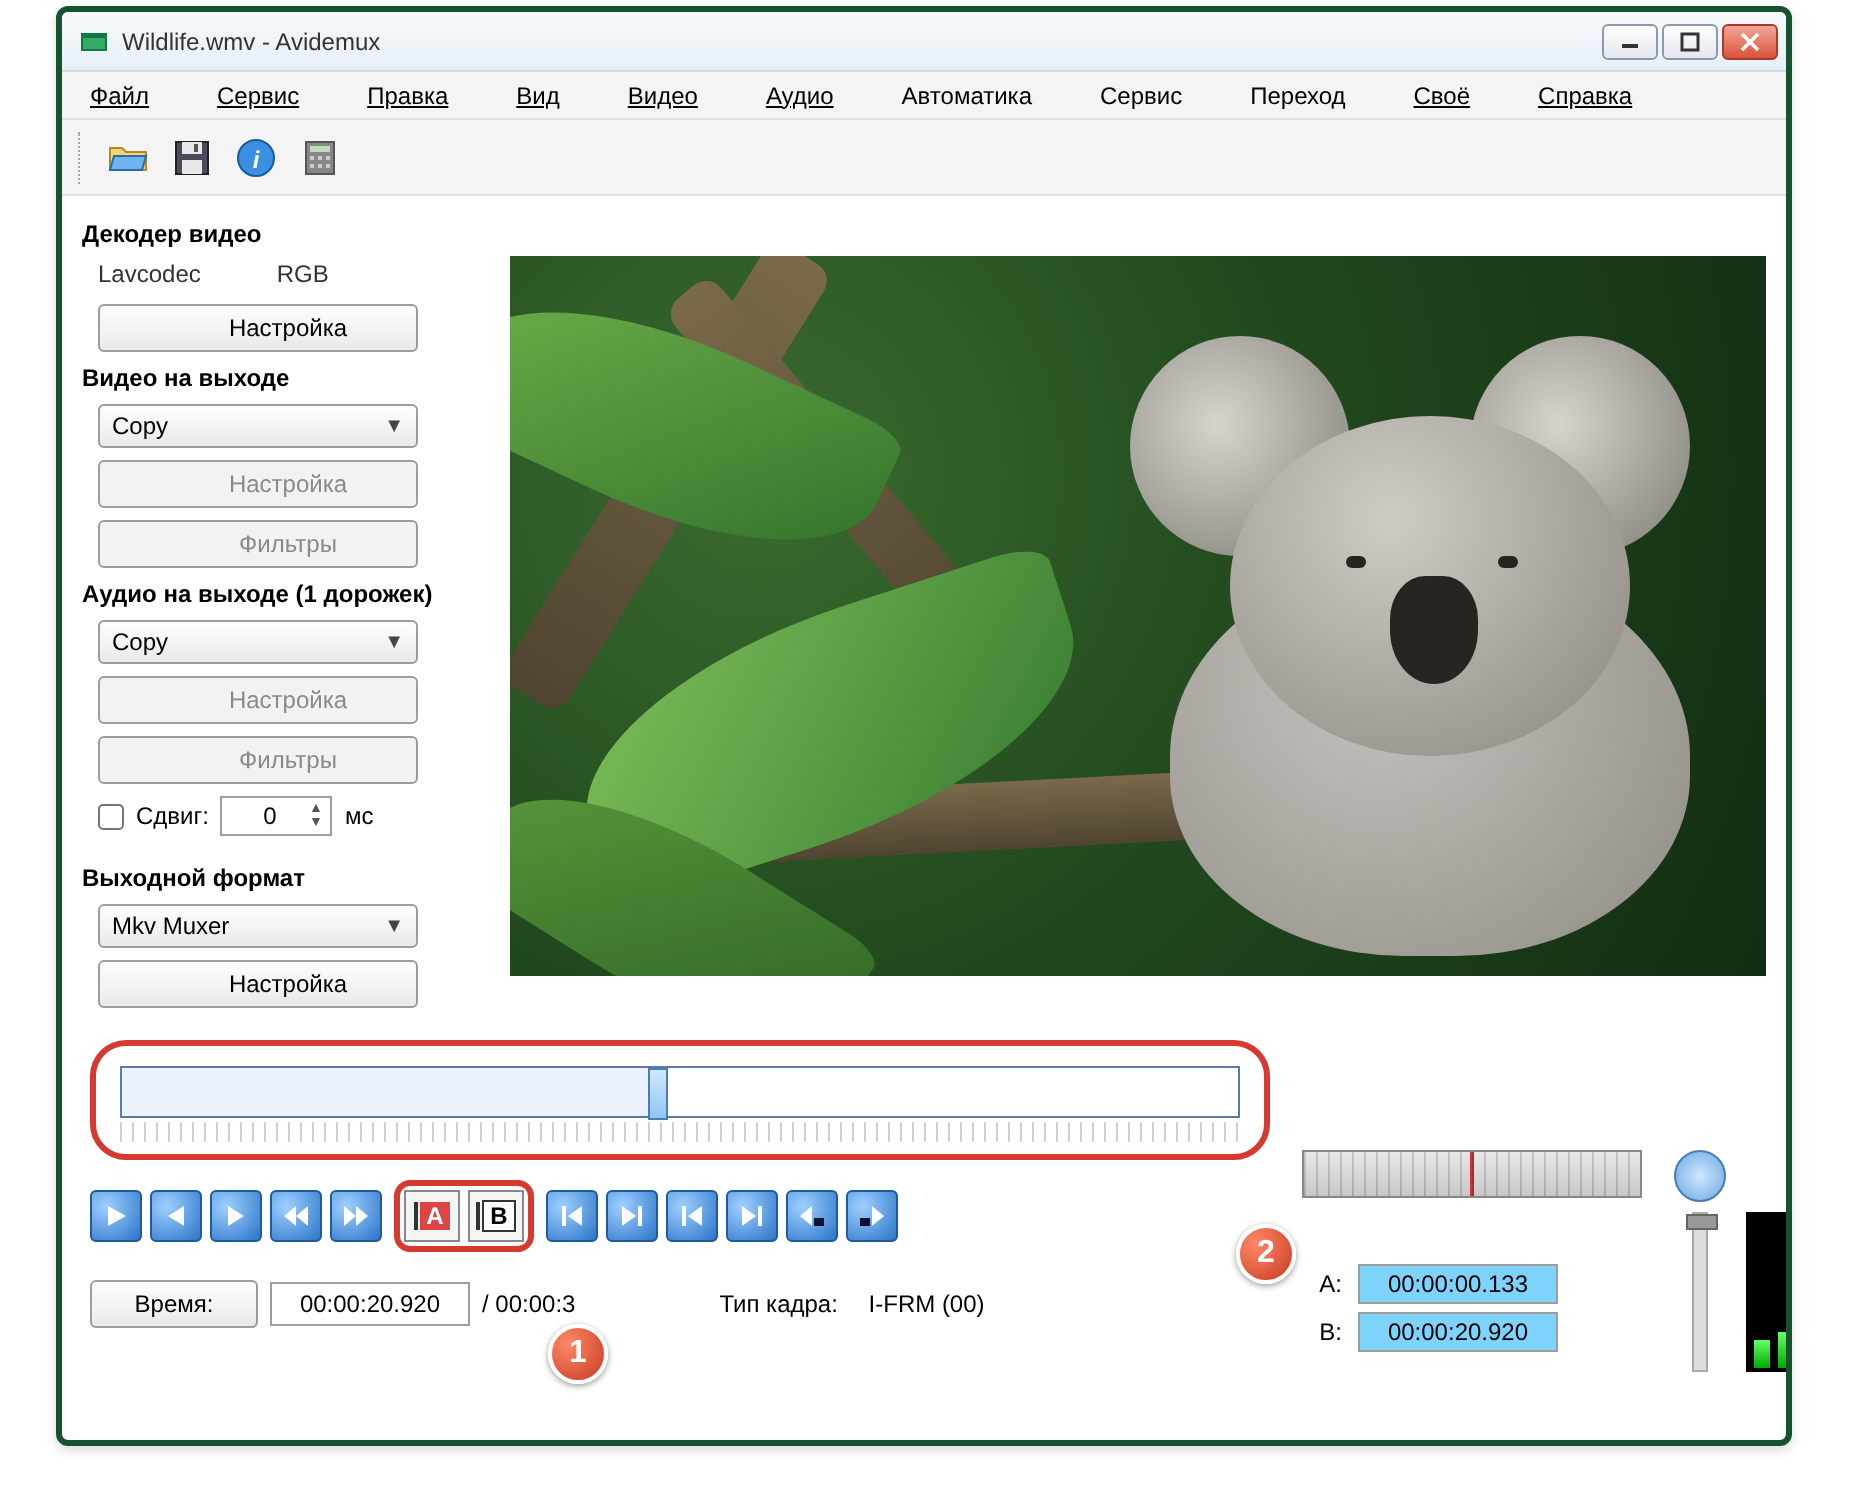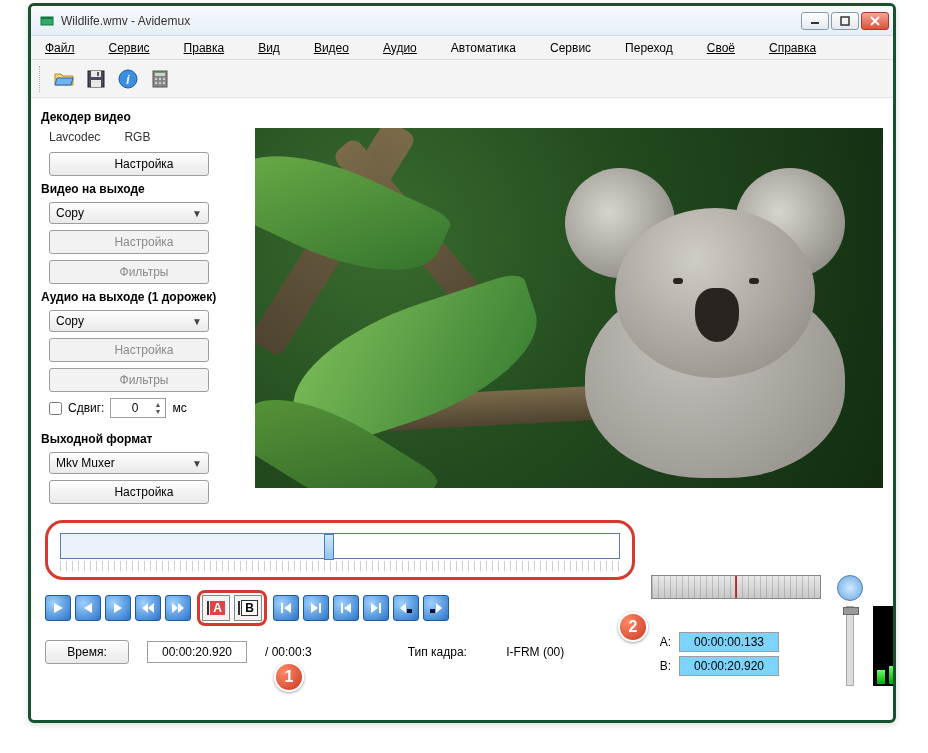--- a/index.html
+++ b/index.html
@@ -21,21 +21,21 @@
 
 
 .toolbar { height: 38px; background:#f4f4f4; border-bottom:1px solid #e0e0e0; display:flex; align-items:center; padding:0 8px; gap:6px; }
 .tool-sep { width: 6px; height: 26px; border-left: 1px dotted #aaa; }
 .tool-btn { width:26px; height:26px; border:1px solid transparent; display:flex; align-items:center; justify-content:center; cursor:pointer; border-radius:3px; }
 
 
 .main { display:flex; padding: 8px 10px 0 10px; gap: 14px; }
 .side { width: 200px; }
 .section-title { font-weight: bold; margin: 4px 0 6px 0; }
-.row-text { display:flex; gap: 24px; margin: 6px 0 8px 8px; color:#333; }
+.row-text { display:flex; gap: 38px; margin: 6px 0 8px 8px; color:#333; }
 .btn { width: 160px; height: 24px; background: linear-gradient(#fefefe,#e9e9e9); border:1px solid #9d9d9d; border-radius:3px; margin: 0 0 6px 8px; cursor:pointer; text-align:center; line-height:22px;padding-left:30px; }
 .btn.dis { color:#8a8a8a; background:#f2f2f2; cursor:default; }
 .combo { width:160px; height:22px; background: linear-gradient(#fefefe,#e9e9e9); border:1px solid #9d9d9d; border-radius:3px; margin:0 0 6px 8px; padding:0 6px; display:flex; align-items:center; justify-content:space-between; cursor:pointer; }
 .combo .arr { font-size:10px; color:#444; }
 .shift-row { display:flex; align-items:center; gap:6px; margin:4px 0 0 8px; }
 .shift-row input[type=checkbox]{ width:13px; height:13px; }
 .spin { width:56px; height:20px; border:1px solid #9d9d9d; background:#fff; display:flex; align-items:center; padding:0 4px; }
 .spin .v { flex:1; text-align:center; }
 .spin .arrs { display:flex; flex-direction:column; font-size:7px; line-height:7px; color:#555; }
 
@@ -51,21 +51,21 @@
 
 .controls-row { display:flex; align-items:center; margin-top: 10px; gap:4px; position:relative; }
 .pbtn { width:26px; height:26px; border-radius:3px; background: radial-gradient(circle at 30% 30%, #9ed0ff, #2a74c8); border:1px solid #1f5b9d; display:flex; align-items:center; justify-content:center; color:#fff; font-size:11px; cursor:pointer; font-weight:bold; }
 .pbtn svg { display:block; }
 .ab-wrap { border: 3px solid #d63a2e; border-radius: 8px; padding: 2px; display:flex; gap:4px; margin: 0 2px; }
 .abbtn { width:28px; height:26px; border:1px solid #888; background:#f4f4f4; display:flex; align-items:center; justify-content:center; gap:1px; cursor:pointer; font-weight:bold; }
 .abbtn .bar { width:2px; height:14px; background:#333; }
 .abbtn.a span.letter { background:#d44; color:#fff; padding:0 3px; }
 .abbtn.b span.letter { background:#fff; border:1px solid #333; padding:0 3px; }
 
-.time-row { display:flex; align-items:center; gap: 18px; margin-top: 14px; }
+.time-row { display:flex; align-items:center; gap: 6px; margin-top: 14px; }
 .time-btn { width:84px; height:24px; background: linear-gradient(#fefefe,#e9e9e9); border:1px solid #9d9d9d; border-radius:3px; cursor:pointer; text-align:center; line-height:22px; }
 .time-field { width:100px; height:22px; border:1px solid #9d9d9d; background:#fff; text-align:center; line-height:20px; }
 
 .right-panel { position:absolute; left: 620px; top: 569px; width: 260px; }
 .jog { width: 170px; height: 24px; background: linear-gradient(#e8e8e8,#c8c8c8); border:1px solid #888; position:relative; }
 .jog::before { content:""; position:absolute; left:50%; top:0; bottom:0; width:2px; background:#c33; margin-left:-1px; }
 .jog-ticks { position:absolute; inset:0; background: repeating-linear-gradient(90deg, rgba(0,0,0,.3) 0, rgba(0,0,0,.3) 1px, transparent 1px, transparent 6px); opacity:.5; }
 .vol { position:absolute; left: 806px; top: 569px; width: 26px; height: 26px; border-radius:50%; background: radial-gradient(#cfe8ff,#6aa8e0); border:1px solid #4a7db3; cursor:pointer; }
 .vol-slider { position:absolute; left: 815px; top: 600px; width: 8px; height: 80px; background:#ddd; border:1px solid #aaa; }
 .vol-slider .thumb { position:absolute; left:-4px; top:0; width:16px; height:8px; background:#999; border:1px solid #666; }

